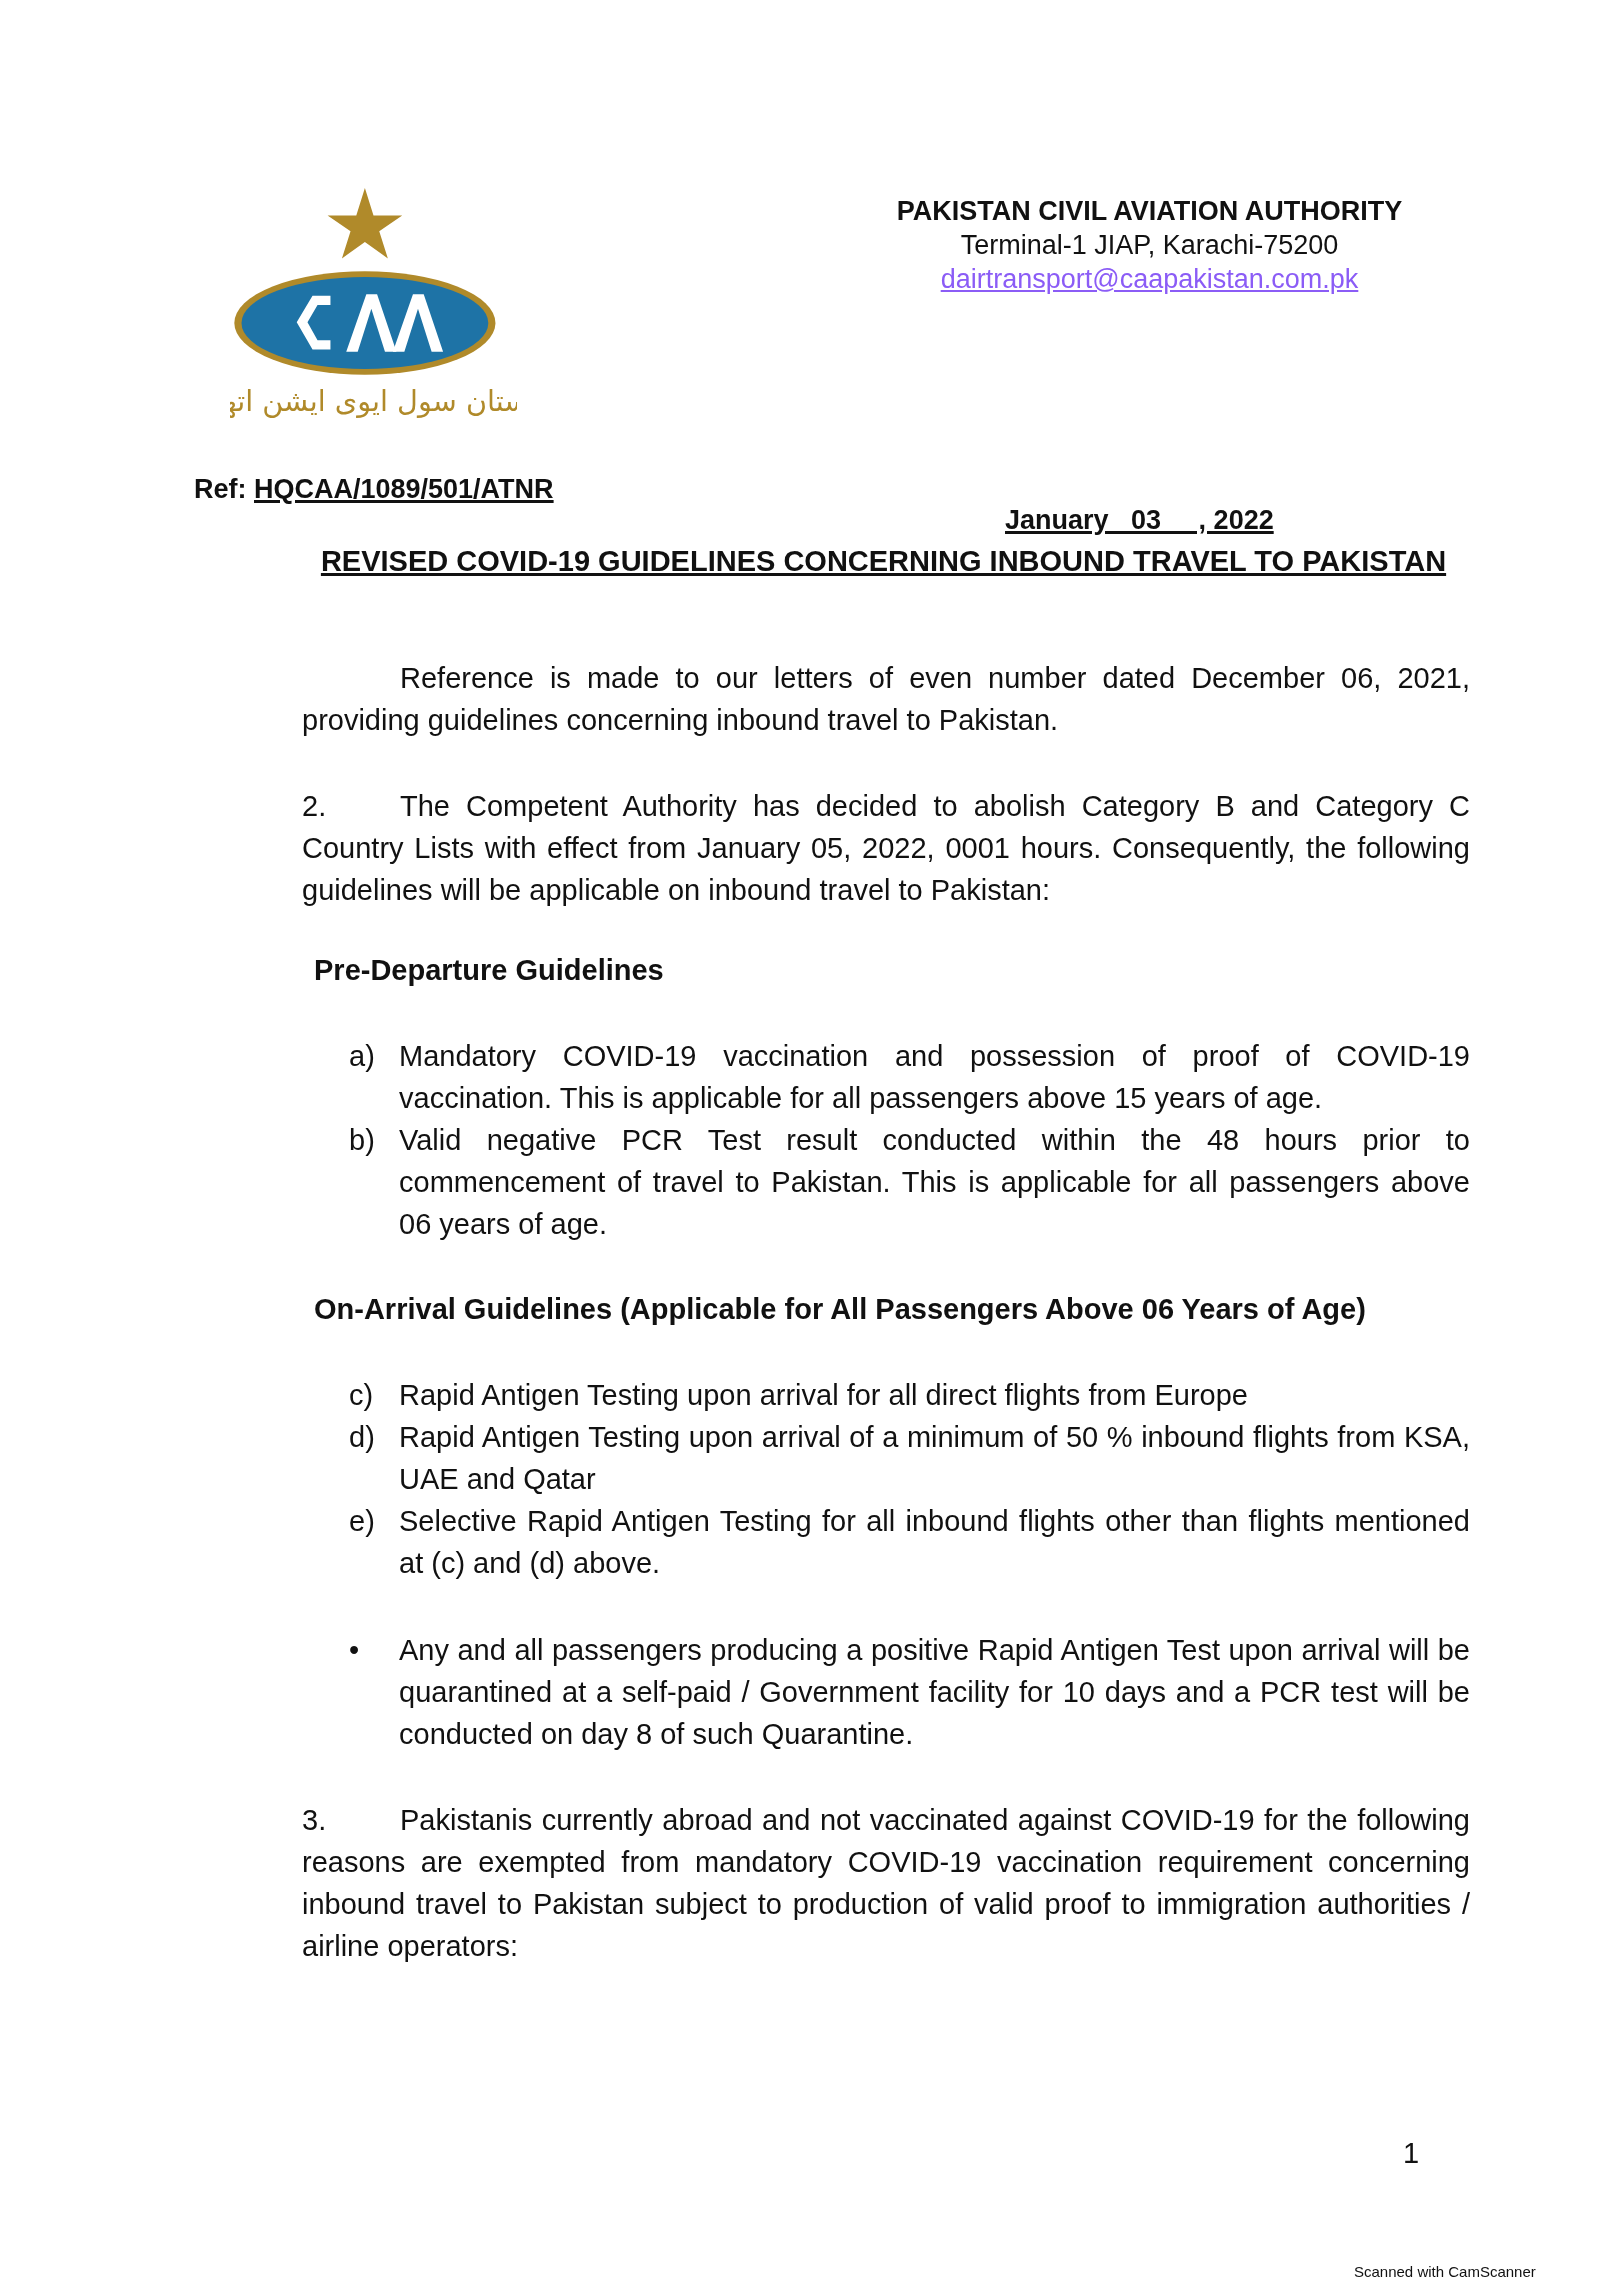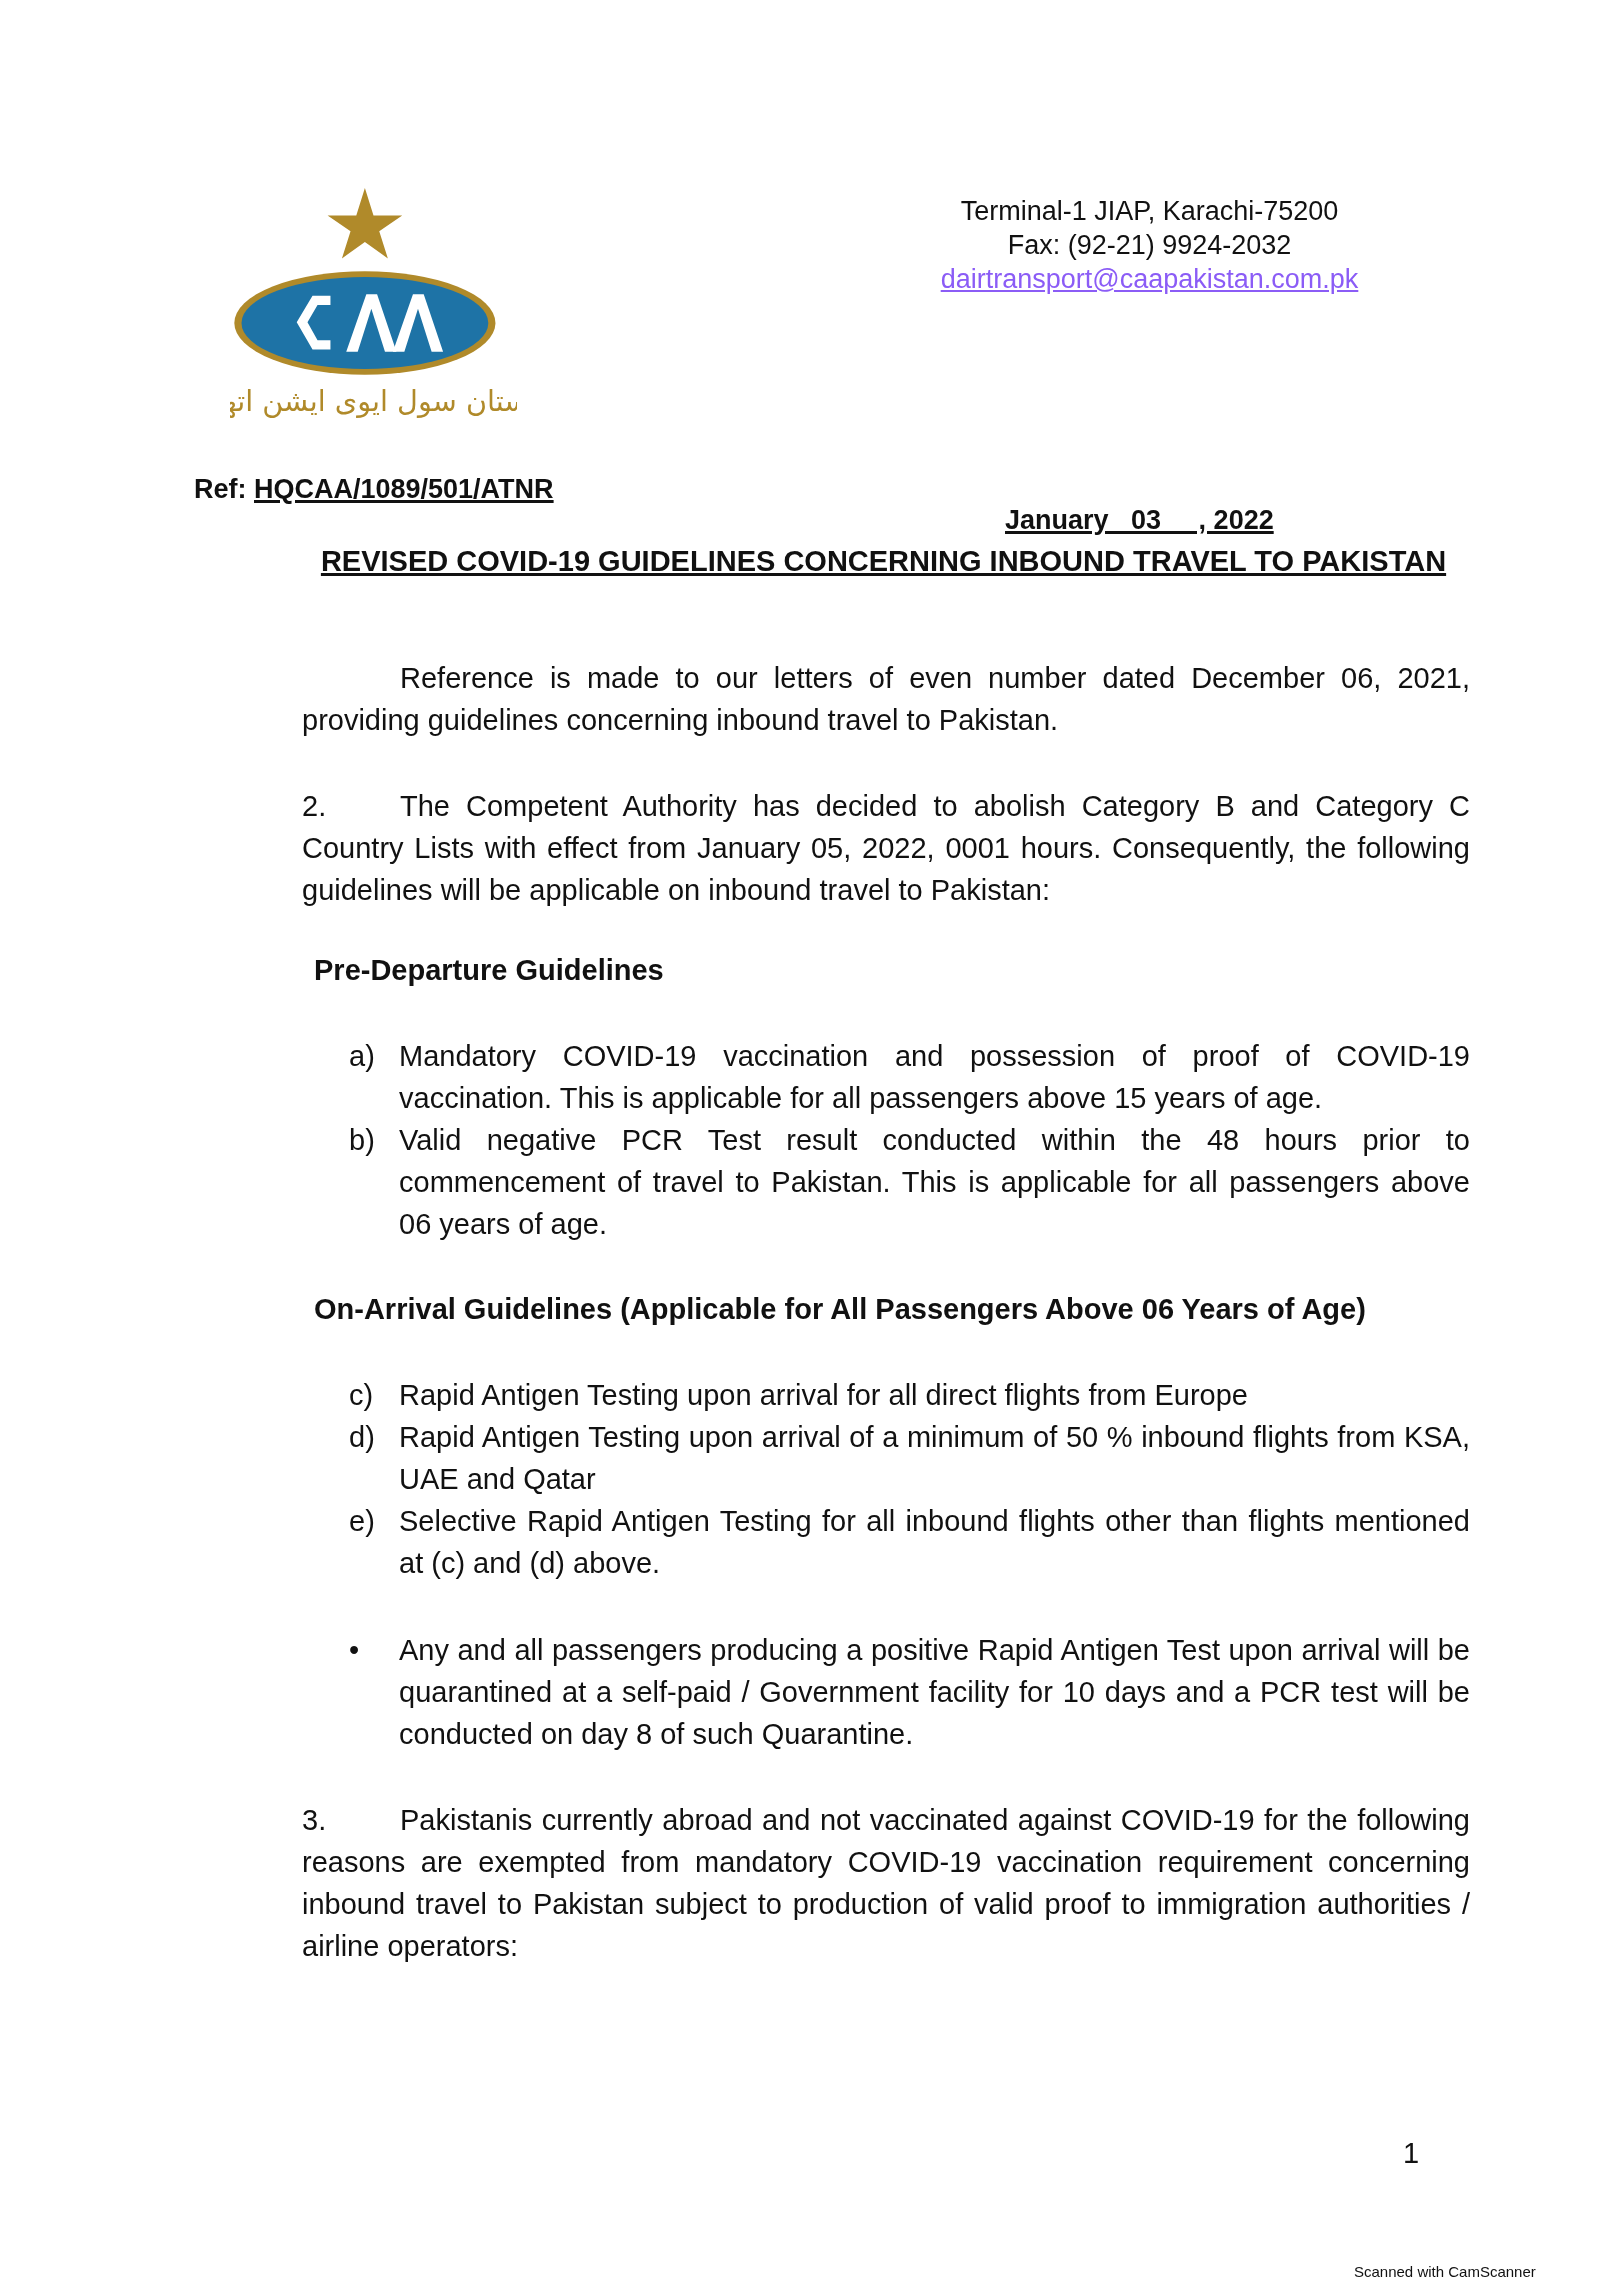--- a/index.html
+++ b/index.html
@@ -55,22 +55,22 @@
     <g fill="#ffffff">
       <polygon points="140,150 115,150 93,187 115,225 140,225 140,212 122,212 108,187 122,163 140,163"></polygon>
       <polygon points="190,148 205,148 232,228 216,228 197,168 178,228 162,228"></polygon>
       <polygon points="255,148 270,148 297,228 281,228 262,168 243,228 227,228"></polygon>
     </g>
     <text x="188" y="310" text-anchor="middle" font-size="40" fill="#b08a2a" font-family="'DejaVu Sans', sans-serif">پاکستان سول ایوی ایشن اتھارٹی</text>
   </svg>
 </div>
 
 <div class="hq">
+  <div class="b">PAKISTAN CIVIL AVIATION AUTHORITY</div>
   <div>Terminal-1 JIAP, Karachi-75200</div>
-  <div>Fax: (92-21) 9924-2032</div>
   <div><a>dairtransport@caapakistan.com.pk</a></div>
 </div>
 
 <div class="ref">
   <span>Ref: </span><u>HQCAA/1089/501/ATNR</u>
 </div>
 <div class="date">
   <u>January   03     , 2022</u>
 </div>
 

